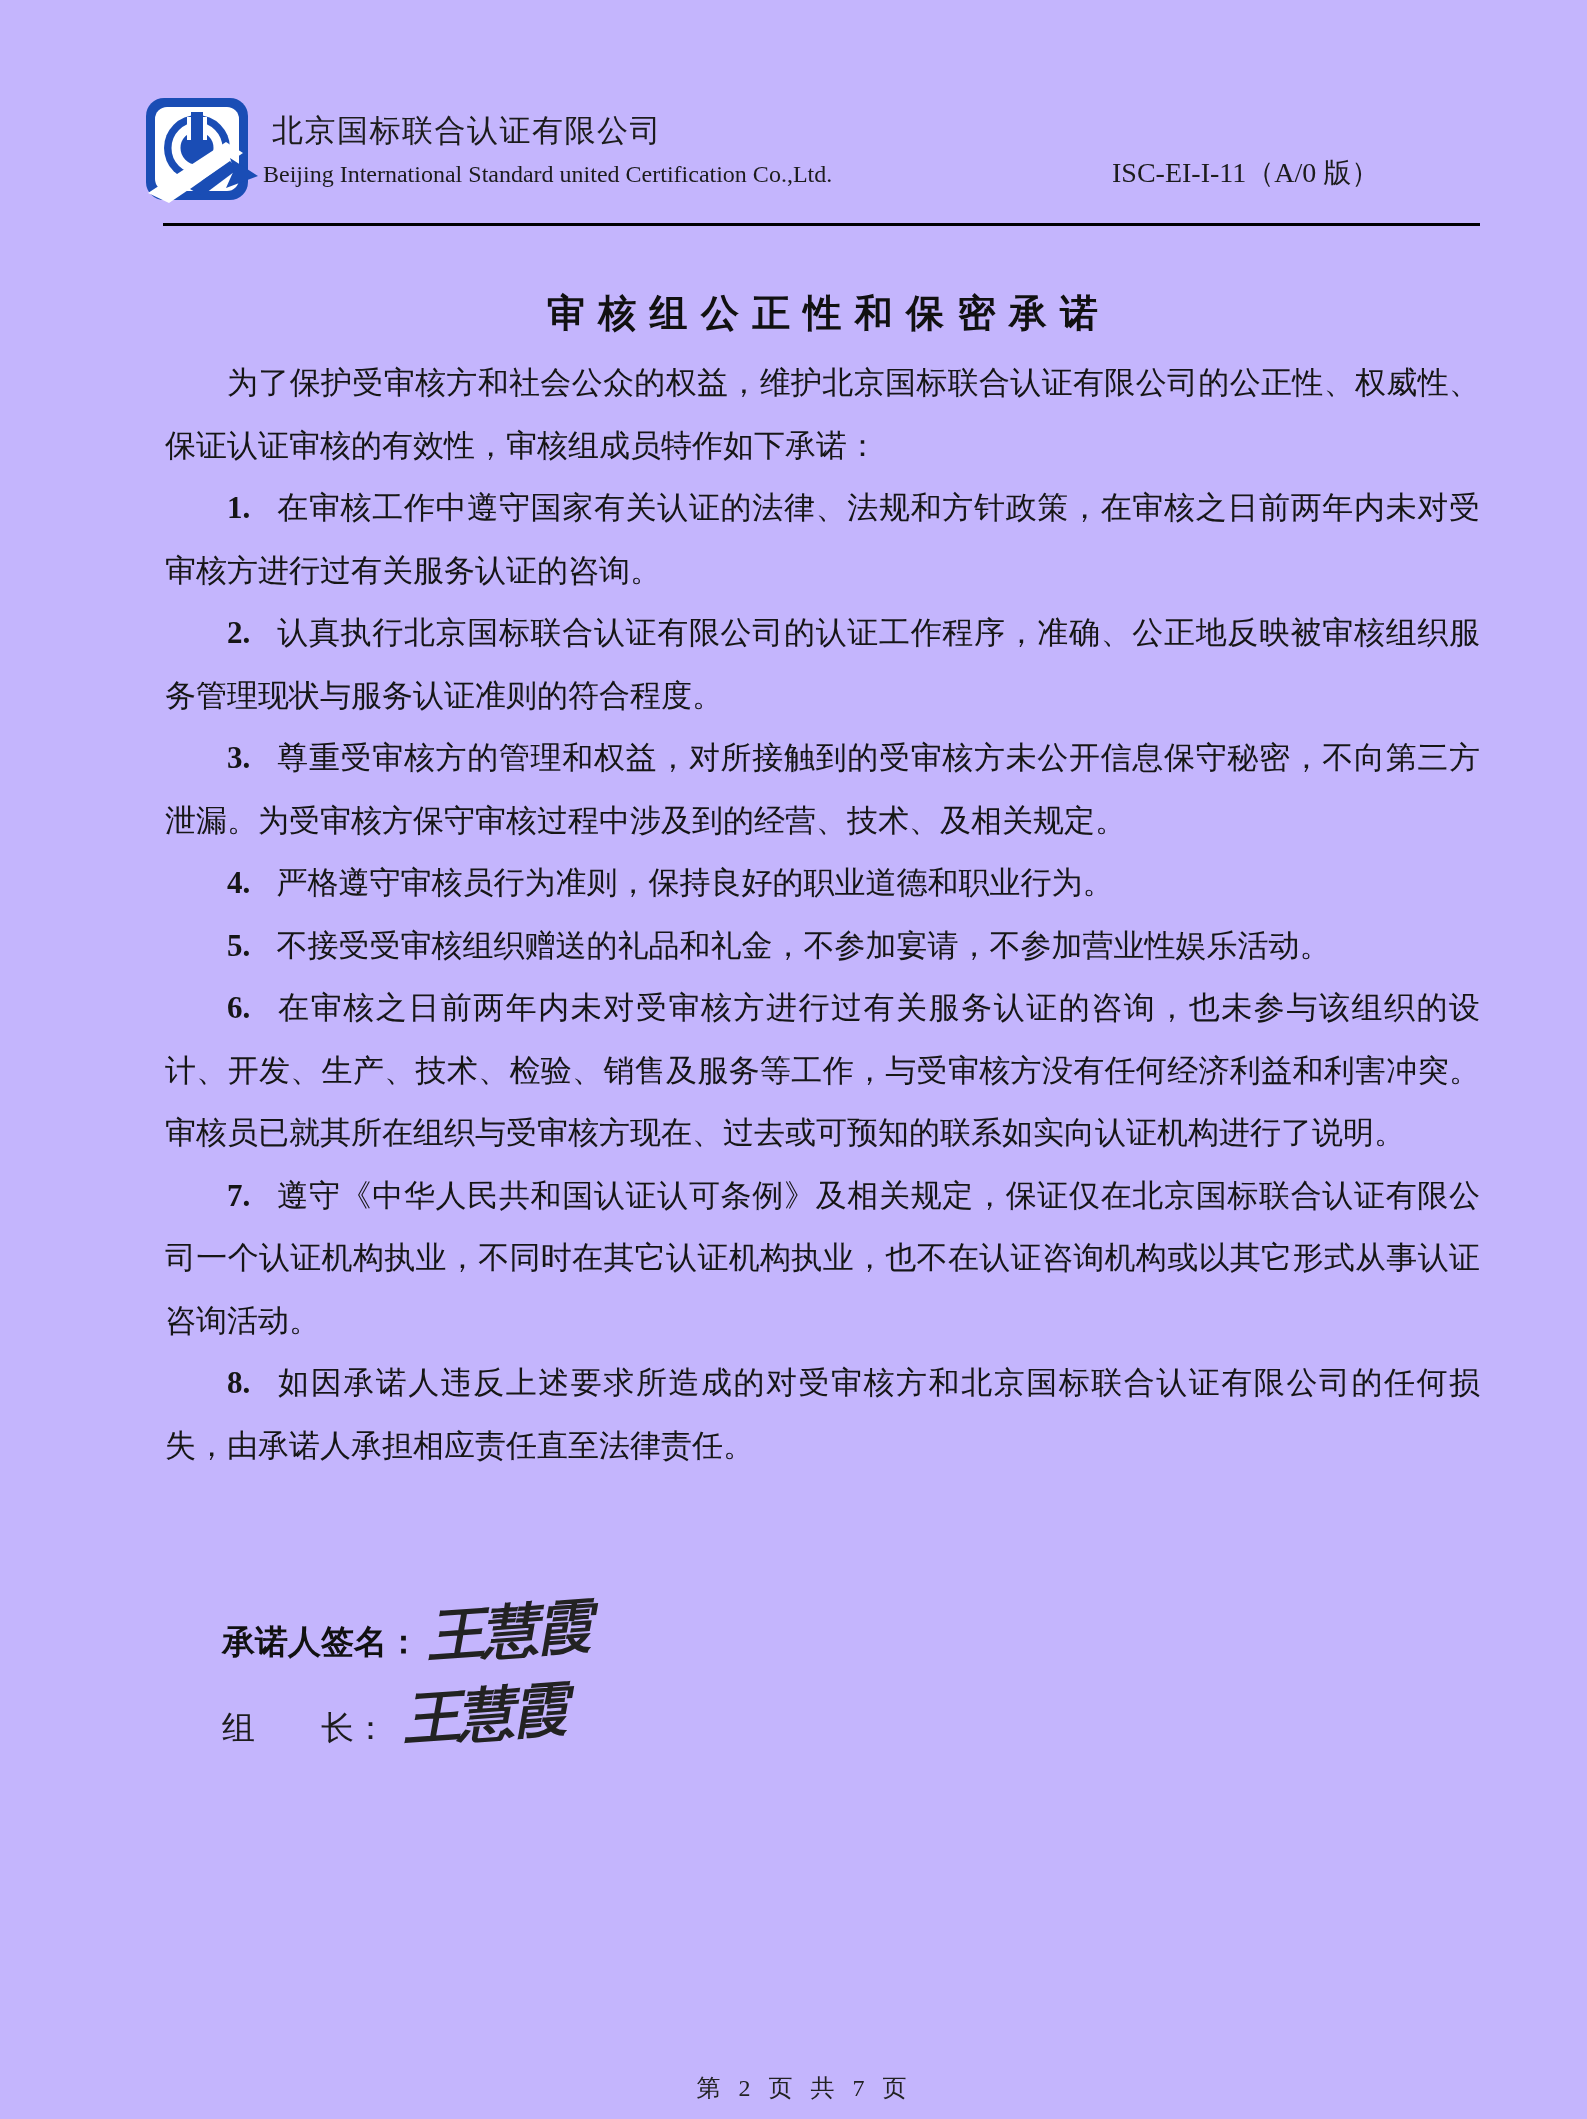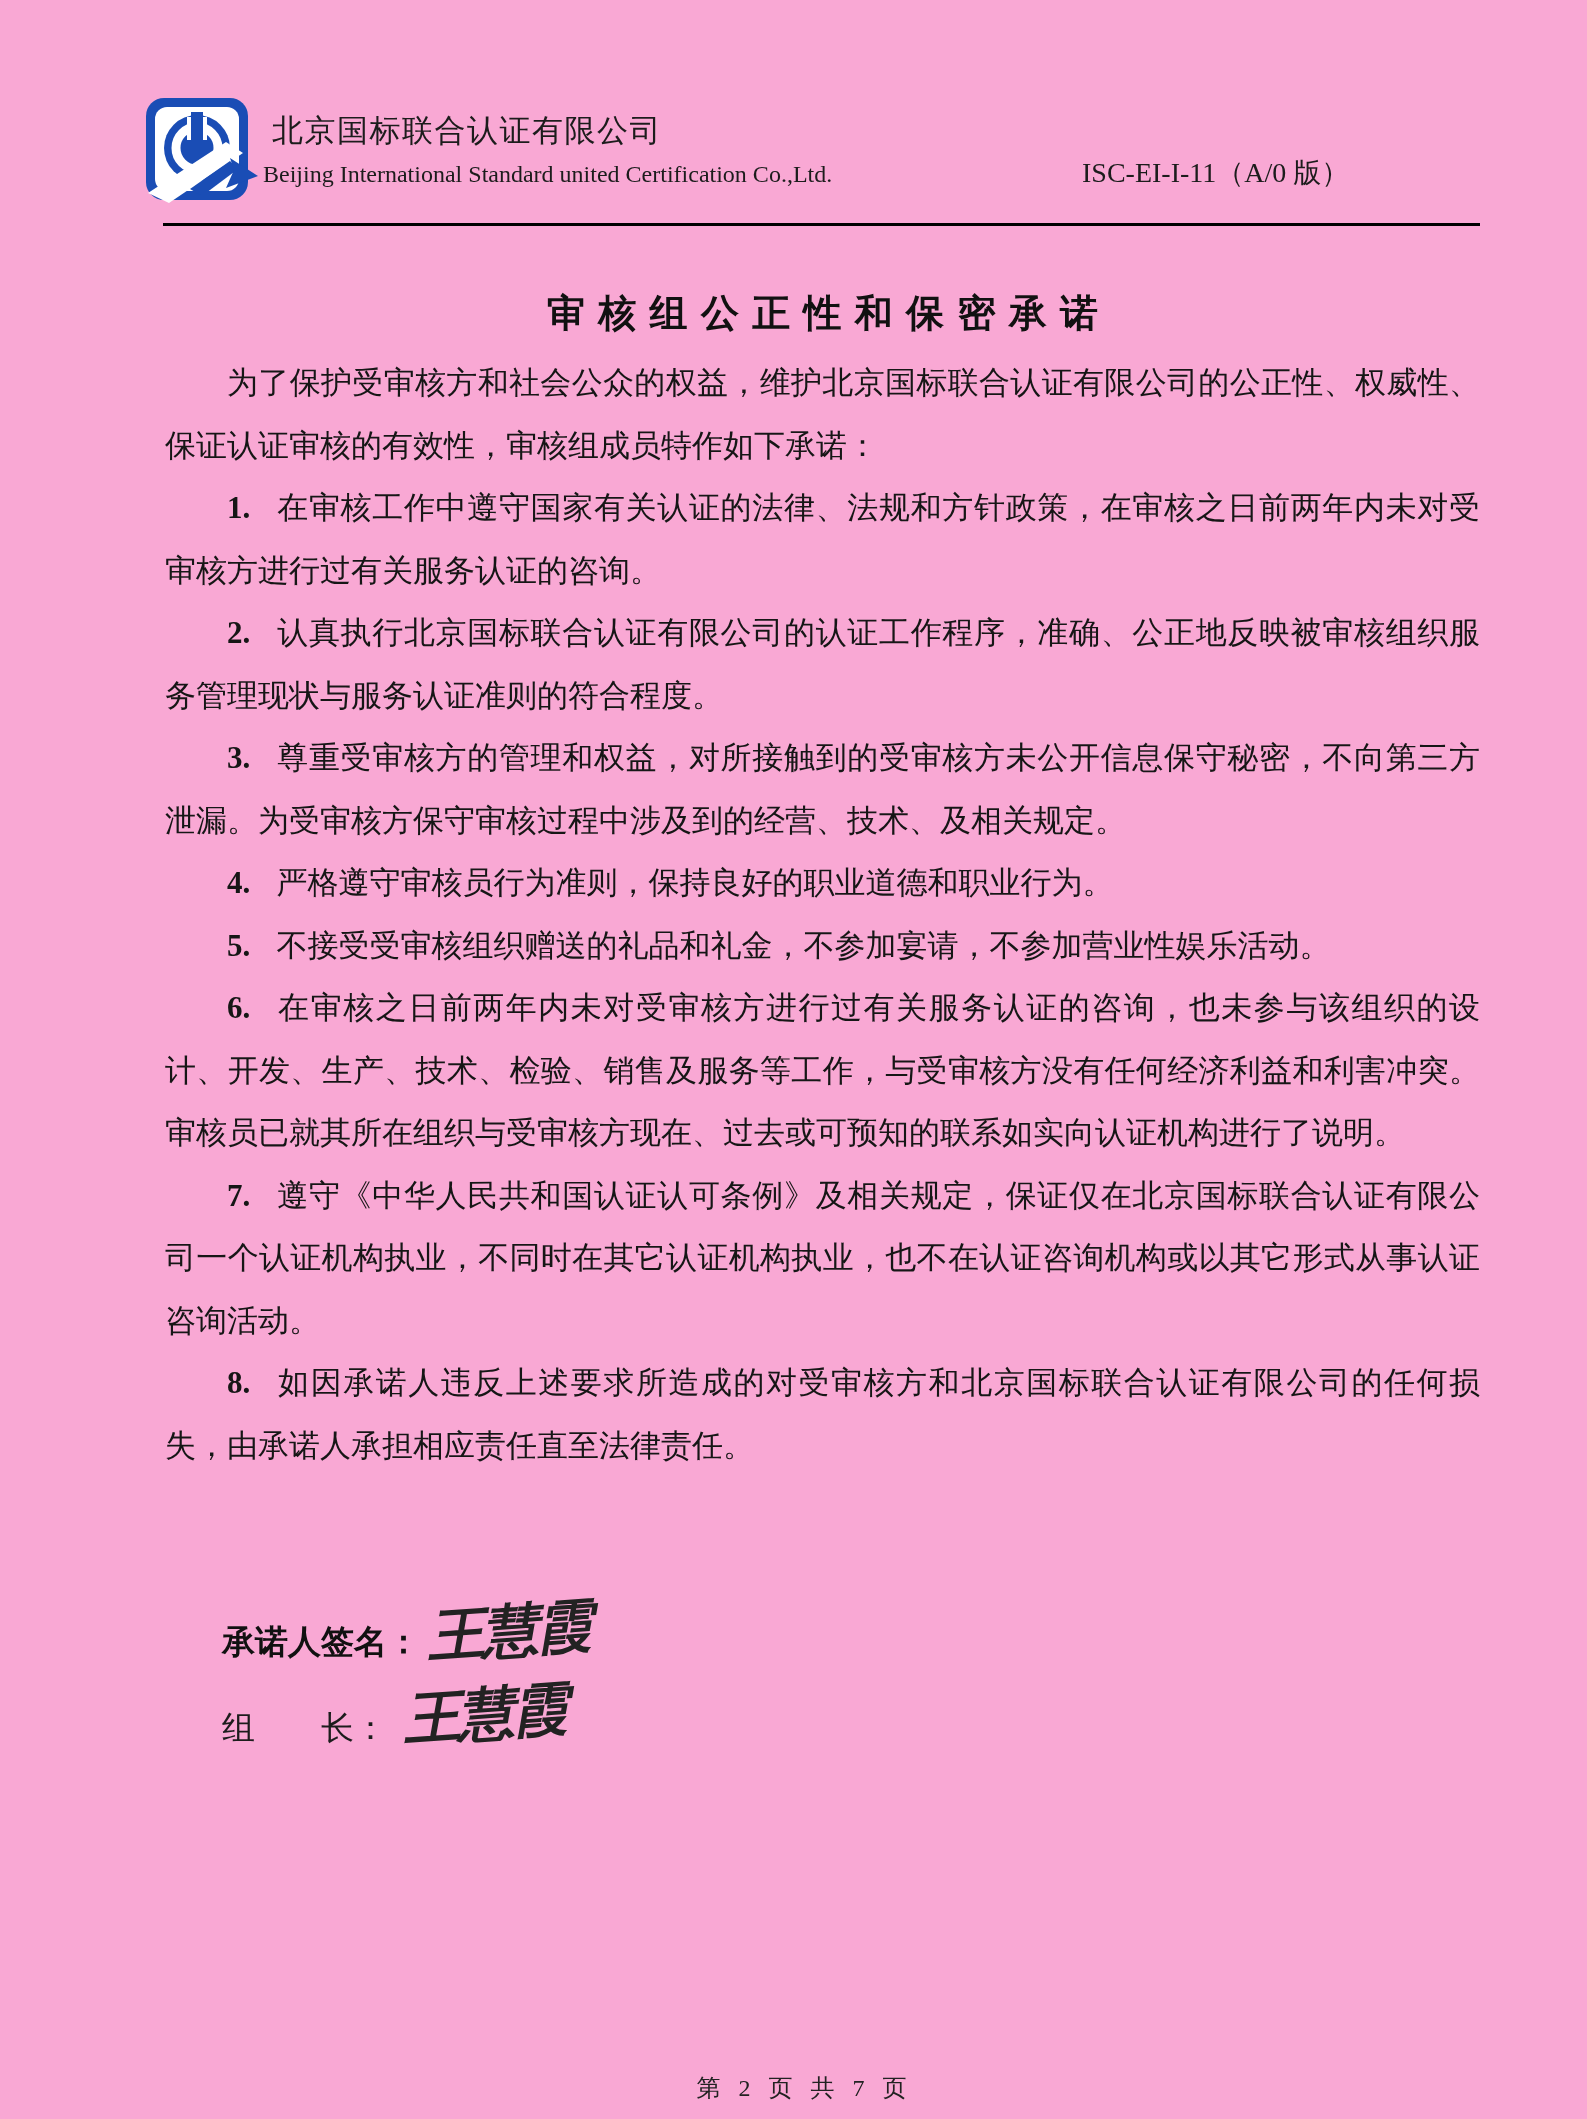--- a/index.html
+++ b/index.html
@@ -1,37 +1,37 @@
 <!DOCTYPE html>
 <html><head>
 <meta charset="utf-8">
 <style>
   * { margin:0; padding:0; box-sizing:border-box; }
   html,body { background:#888; }
   .page {
     position:relative;
     width:1587px; height:2119px;
     margin:0 auto;
-    background:#f9a8d4;
+    background:#c4b5fd;
     font-family:"Liberation Serif","DejaVu Serif",serif;
     color:#151515;
     overflow:hidden;
   }
   
   .logo { position:absolute; left:144px; top:96px; width:118px; height:118px; }
   .company-cn {
     position:absolute; left:272px; top:110px;
     font-size:31px; letter-spacing:1.5px; color:#1c1c1c;
   }
   .company-en {
     position:absolute; left:263px; top:161px;
     font-size:24px; color:#1c1c1c;
   }
   .doc-number {
-    position:absolute; left:1082px; top:154px;
+    position:absolute; left:1112px; top:154px;
     font-size:28px; color:#1c1c1c;
   }
   .header-rule {
     position:absolute; left:163px; top:223px;
     width:1317px; height:3px; background:#000;
   }
   
   .doc-title {
     position:absolute; left:165px; top:288px; width:1315px;
     text-align:center; font-size:38px; font-weight:bold;

